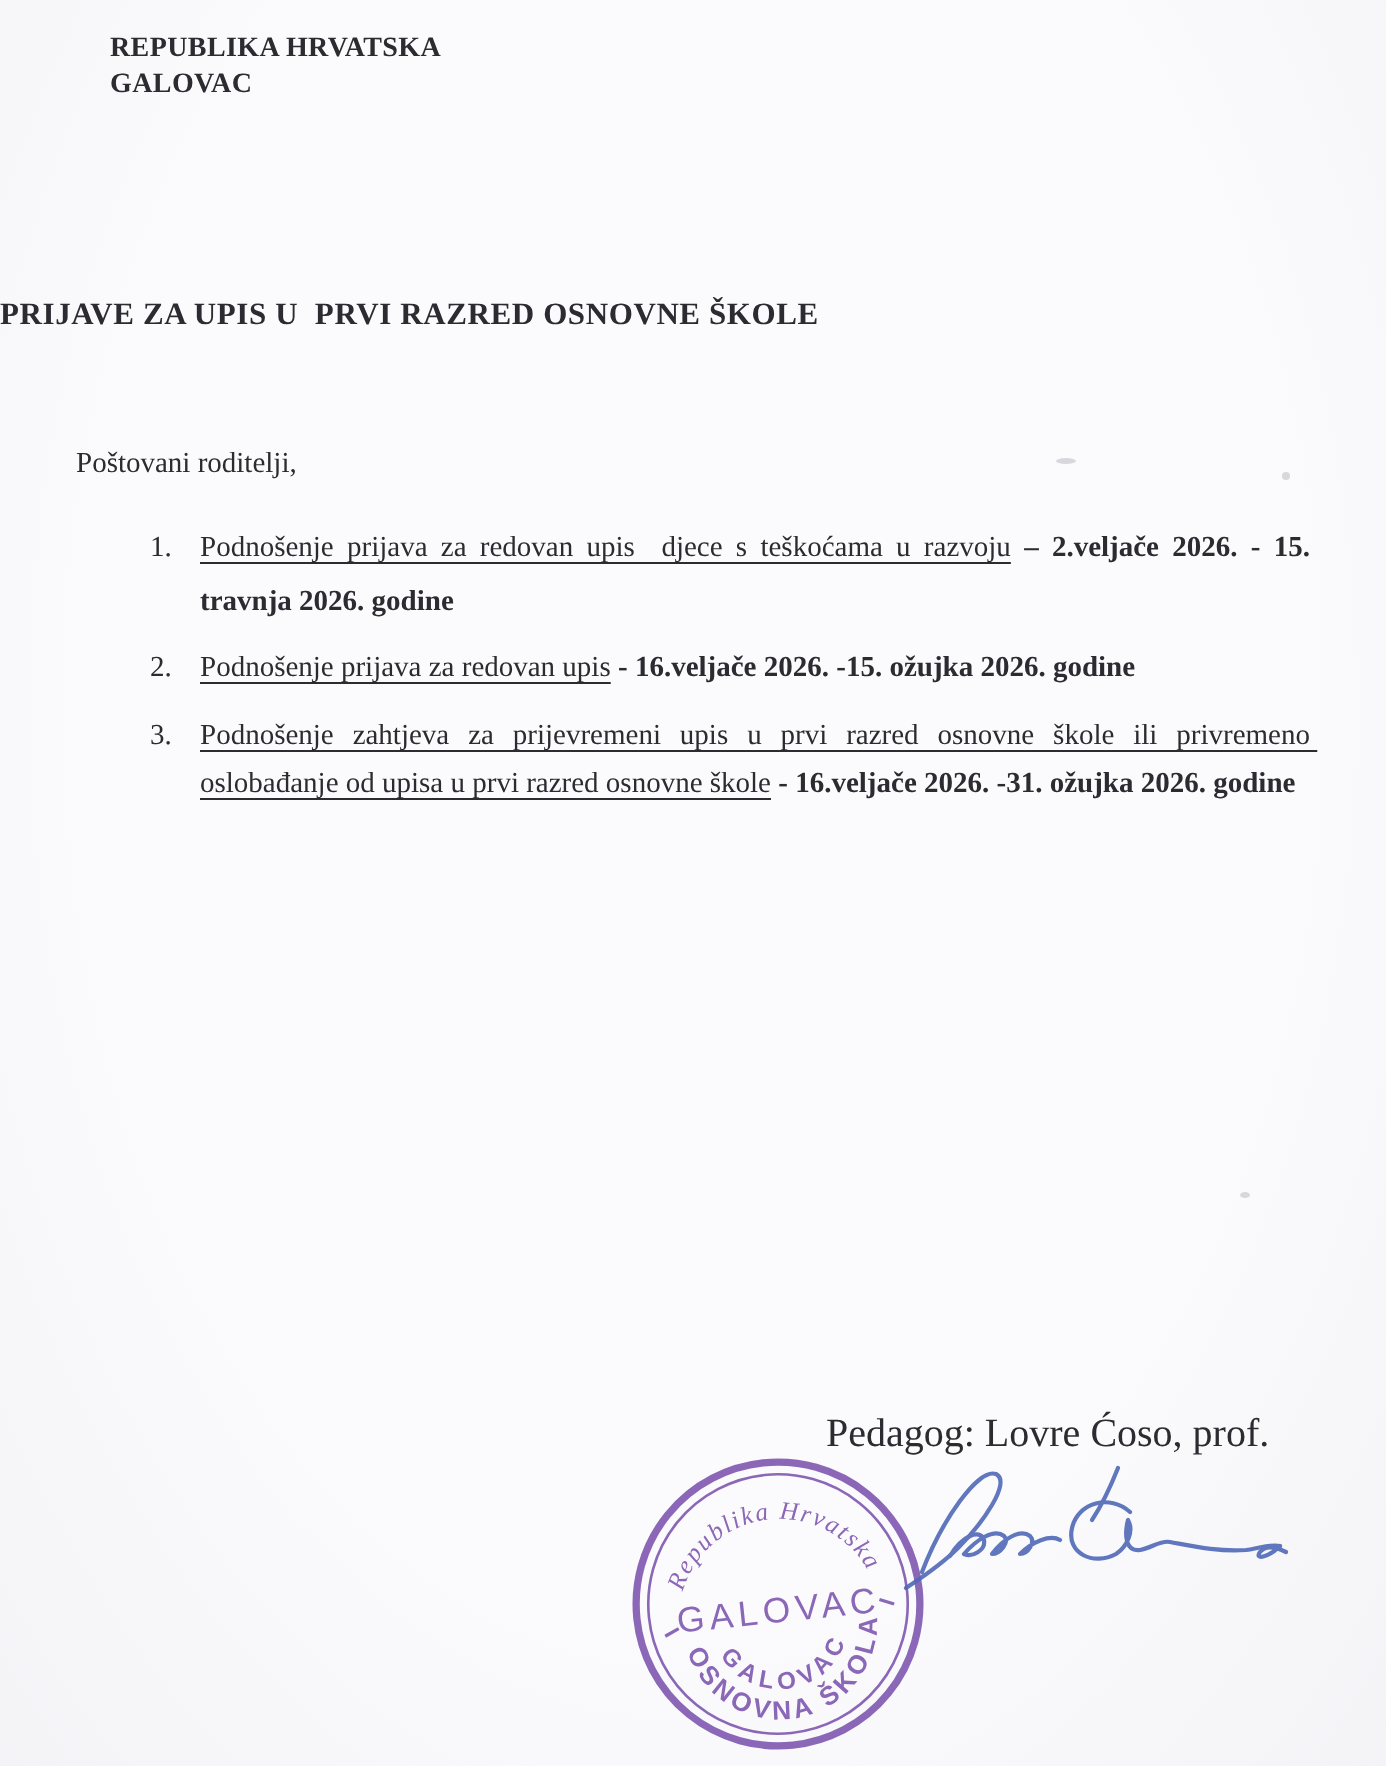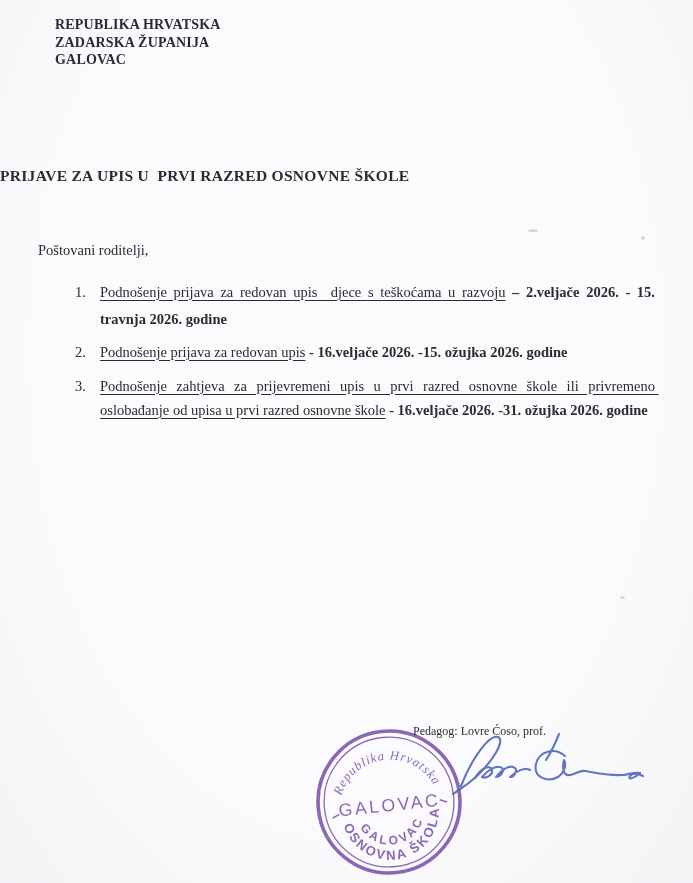--- a/index.html
+++ b/index.html
@@ -71,22 +71,22 @@
   }
   .par-contact {
     margin-top: 16px;
     line-height: 30px;
     text-align: justify;
   }
 
   .signature-label {
     position: absolute;
     left: 413px;
-    top: 724px;
-    font-size: 12px;
+    top: 706px;
+    font-size: 20px;
     z-index: 3;
   }
   .signature-svg {
     position: absolute;
     left: 433px;
     top: 726px;
     z-index: 4;
     color: var(--signature-blue);
   }
   .stamp {
@@ -112,21 +112,20 @@
   }
   .stamp .center-text { font-size: 17.5px; letter-spacing: 2.5px; }
   .stamp .arc-bottom-inner-text { font-size: 12px; letter-spacing: 3px; font-weight: bold; }
   .stamp .arc-bottom-outer-text { font-size: 13px; letter-spacing: 2px; font-weight: bold; }
 </style>
 </head>
 <body>
 
 <div class="doc-header">
   <div>REPUBLIKA HRVATSKA</div>
-  <div>ZADARSKA ŽUPANIJA</div>
   <div>GALOVAC</div>
 </div>
 
 <div class="doc-title">
   <div>PRIJAVE ZA UPIS U  PRVI RAZRED OSNOVNE ŠKOLE</div>
 </div>
 
 <div class="content">
   <div class="salutation">Poštovani roditelji,</div>
 

